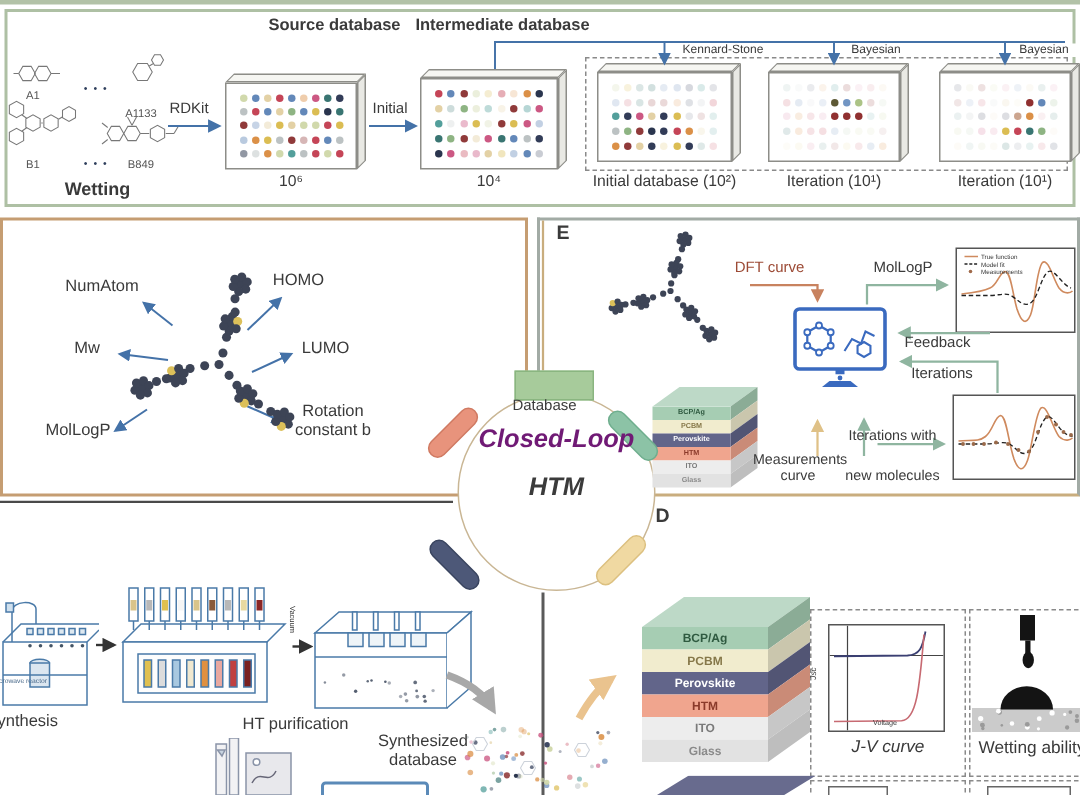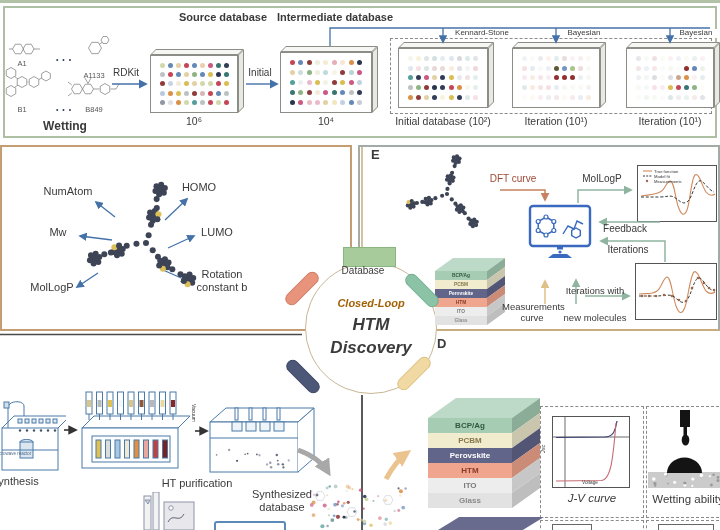--- a/index.html
+++ b/index.html
@@ -450,23 +450,22 @@
       <div class="slayer" style="left: 0px; top: 58px; width: 52px; height: 9px; background: rgb(226, 226, 226); color: rgb(138, 138, 138); font-size: 4.8px;">Glass</div>
     </div>
 
   <div class="abs" style="left:305px;top:262px;width:132px;height:132px;border:1.5px solid #c9b694;border-radius:50%;background:#fff;z-index:2;box-sizing:border-box"></div>
   <div class="seg" style="left:281px;top:282px;width:42px;height:13px;background:#e8937c;border:1px solid #d07a62;transform:rotate(-45deg)"></div>
   <div class="seg" style="left:401px;top:284px;width:42px;height:13px;background:#8cc3a6;border:1px solid #6fae8e;transform:rotate(45deg)"></div>
   <div class="seg" style="left:282px;top:370px;width:42px;height:13px;background:#4d5878;border:1px solid #3a4560;transform:rotate(45deg)"></div>
   <div class="seg" style="left:393px;top:367px;width:42px;height:13px;background:#f0d9a2;border:1px solid #dcc080;transform:rotate(-45deg)"></div>
   <div class="abs" style="left:343px;top:247px;width:53px;height:20px;background:#a7cb9b;border:1px solid #8ab580;z-index:35;box-sizing:border-box"></div>
   <div class="lbl ctr" style="left:332px;top:266px;width:62px;font-size:10px">Database</div>
-  <div class="lbl ctr b it" style="left:307px;top:298px;width:128px;font-size:11px;color:#a16207">Closed-Loop</div>
+  <div class="lbl ctr b it" style="left:307px;top:284px;width:128px;font-size:17px;color:#701a75">Closed-Loop</div>
   <div class="lbl ctr b it" style="left:307px;top:316px;width:128px;font-size:17px;color:#3b3b3b">HTM</div>
-  <div class="lbl ctr b it" style="left:307px;top:339px;width:128px;font-size:17px;color:#3b3b3b">Discovery</div>
 
   <svg class="abs" style="left:0;top:392px;z-index:3" width="66" height="84" viewBox="0 0 66 84" fill="none" stroke="#4a7aa8" stroke-width="1">
     <path d="M2,36 L14,24 H66"></path>
       <path d="M58,36 L66,28"></path>
     <rect x="2" y="36" width="56" height="42" fill="#fff"></rect>
     <rect x="18" y="27" width="4" height="4" fill="#dde8f0"></rect>
       <rect x="25" y="27" width="4" height="4" fill="#dde8f0"></rect>
     <rect x="32" y="27" width="4" height="4" fill="#dde8f0"></rect>
       <rect x="39" y="27" width="4" height="4" fill="#dde8f0"></rect>
     <rect x="46" y="27" width="4" height="4" fill="#dde8f0"></rect>

